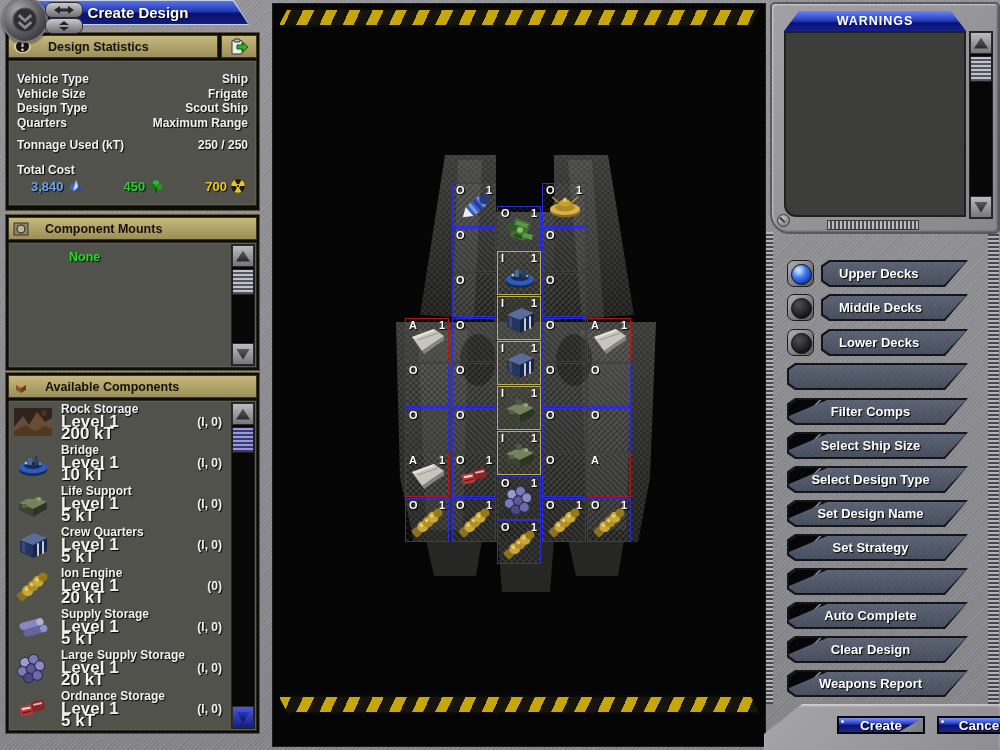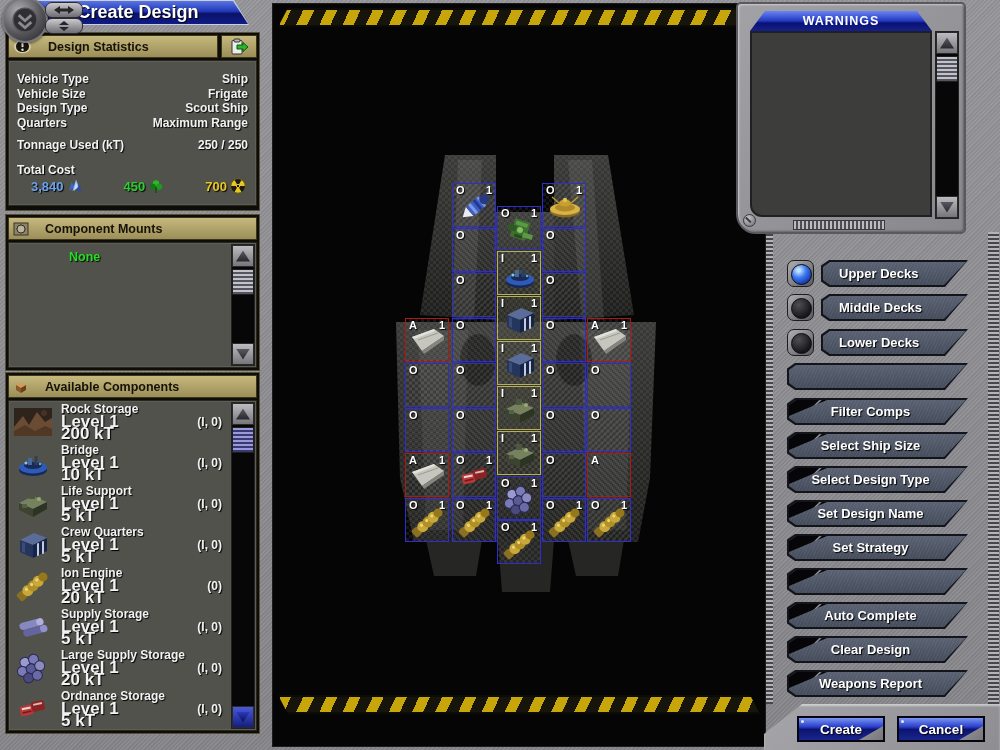--- a/index.html
+++ b/index.html
@@ -18,21 +18,21 @@
   #orb svg{position:absolute;left:7px;top:7px;}
   .pill{left:45px;width:36px;height:14px;border-radius:7px;z-index:9;
     background:linear-gradient(#cacace,#6d6d72);border:1px solid #2c2c30;
     display:flex;align-items:center;justify-content:center;}
   #title-wrap{left:27px;top:0px;width:222px;height:25px;z-index:8;
     clip-path:polygon(5px 0,207px 0,222px 100%,0 100%);background:#c9cfe2;}
   #title-banner{position:absolute;left:1px;top:1px;right:1px;bottom:1px;
     clip-path:polygon(5px 0,205px 0,220px 100%,0 100%);
     background:linear-gradient(#5a74e0 0%,#2138b8 45%,#0a1268 55%,#101c86 100%);
     display:flex;align-items:center;justify-content:center;}
-  #title-banner span{color:#fff;font-weight:bold;font-size:18px;text-shadow:1px 1px 1px #000;}
+  #title-banner span{color:#fff;font-weight:bold;font-size:15px;text-shadow:1px 1px 1px #000;}
 
   
   .panel{left:6px;width:253px;background:#0f0d07;padding:2px;box-sizing:border-box;
     box-shadow:0 0 0 1px #54503a;}
   .panel-header{height:21px;background:linear-gradient(#c6b97e,#9b8e57);
     border:1px solid #3c3620;display:flex;align-items:center;gap:16px;padding:0 4px;
     color:#171208;font-weight:bold;font-size:12.5px;}
   .panel-header .ph-title{flex:1;}
   .hdr-btn{width:34px;height:21px;background:linear-gradient(#c6b97e,#9b8e57);
     border:1px solid #3c3620;margin-left:3px;display:flex;align-items:center;justify-content:center;}
@@ -93,21 +93,21 @@
       linear-gradient(45deg, rgba(200,200,200,.09) 25%, transparent 25%, transparent 75%, rgba(200,200,200,.09) 75%);
     background-size:6px 6px;background-position:0 0,3px 3px;}
   .cell-B{border:1px solid #2d2dd2;}
   .cell-R{border:1px solid #b01818;}
   .cell-Y{border:1px solid #b6b058;background-color:rgba(160,160,90,.07);}
   .ctl,.ctr{position:absolute;top:0px;font-size:11px;font-weight:bold;color:#fff;text-shadow:1px 1px 1px #000;}
   .ctl{left:3px;} .ctr{right:3px;}
   .cic{position:absolute;left:2px;top:6px;width:40px;height:34px;}
 
   
-  #warn-frame{left:736px;top:2px;width:226px;height:228px;z-index:4;
+  #warn-frame{left:770px;top:2px;width:226px;height:228px;z-index:4;
     background:linear-gradient(135deg,#a2a2a6,#88888c);
     border:2px solid #5a5a5e;border-radius:5px 5px 5px 20px;
     box-shadow:inset 1px 1px 2px rgba(255,255,255,.5), inset -1px -1px 2px rgba(0,0,0,.35);}
   #warn-header{position:absolute;left:12px;top:7px;width:182px;height:20px;
     clip-path:polygon(15px 0,calc(100% - 15px) 0,100% 100%,0 100%);
     background:linear-gradient(#6a84f4 0%,#2138c0 50%,#0a1270 60%,#15208c 100%);
     display:flex;align-items:center;justify-content:center;}
   #warn-header span{color:#fff;font-weight:bold;font-size:12.5px;letter-spacing:1px;}
   #warn-body{position:absolute;left:12px;top:27px;width:182px;height:186px;
     background:#3d3d3b;border:2px solid #202020;border-radius:0 0 0 12px;box-sizing:border-box;}
@@ -138,23 +138,23 @@
     background:linear-gradient(135deg,#b0b0b4,#5a5a5e);border:1px solid #1c1c1e;box-sizing:border-box;}
   .radio::after{content:"";position:absolute;left:3px;top:3px;width:19px;height:19px;border-radius:50%;
     background:radial-gradient(circle at 35% 30%,#4e4e54,#17171b 70%);
     border:1px solid #0c0c0e;}
   .radio.sel::after{background:radial-gradient(circle at 35% 28%,#bfe2ff 8%,#3f7af0 40%,#0a2a9c 85%);}
 
   
   #br-bar{left:764px;top:704px;width:236px;height:46px;z-index:4;
     clip-path:polygon(0 100%,0 65%,38px 0,100% 0,100% 100%);
     background:linear-gradient(135deg, #a6a6aa, #8e8e92);box-shadow:inset 0 2px 2px rgba(255,255,255,.5);}
-  .blue-btn{position:absolute;top:716px;height:26px;z-index:6;box-sizing:border-box;
+  .blue-btn{position:absolute;top:716px;height:18px;z-index:6;box-sizing:border-box;
     background:linear-gradient(#7a96f2 0%,#2a3ecc 40%,#0c1470 52%,#1a268e 100%);
-    border:2px solid #05050f;display:flex;align-items:center;justify-content:center;}
+    border:2px solid #05050f;display:flex;align-items:center;justify-content:center;margin-left:40px;}
   .blue-btn span{color:#fff;font-weight:bold;font-size:13.5px;text-shadow:1px 1px 1px #000;}
   .blue-btn::after{content:"";position:absolute;right:0;bottom:0;width:24px;height:14px;
     background:linear-gradient(135deg,#9a9a9e,#77777b);clip-path:polygon(100% 0,100% 100%,0 100%);}
   .blue-btn::before{content:"";position:absolute;left:2px;top:2px;width:3px;height:3px;border-radius:50%;background:#e8e8f4;}
 </style>
 </head>
 <body>
 
 <div id="screen">
 

